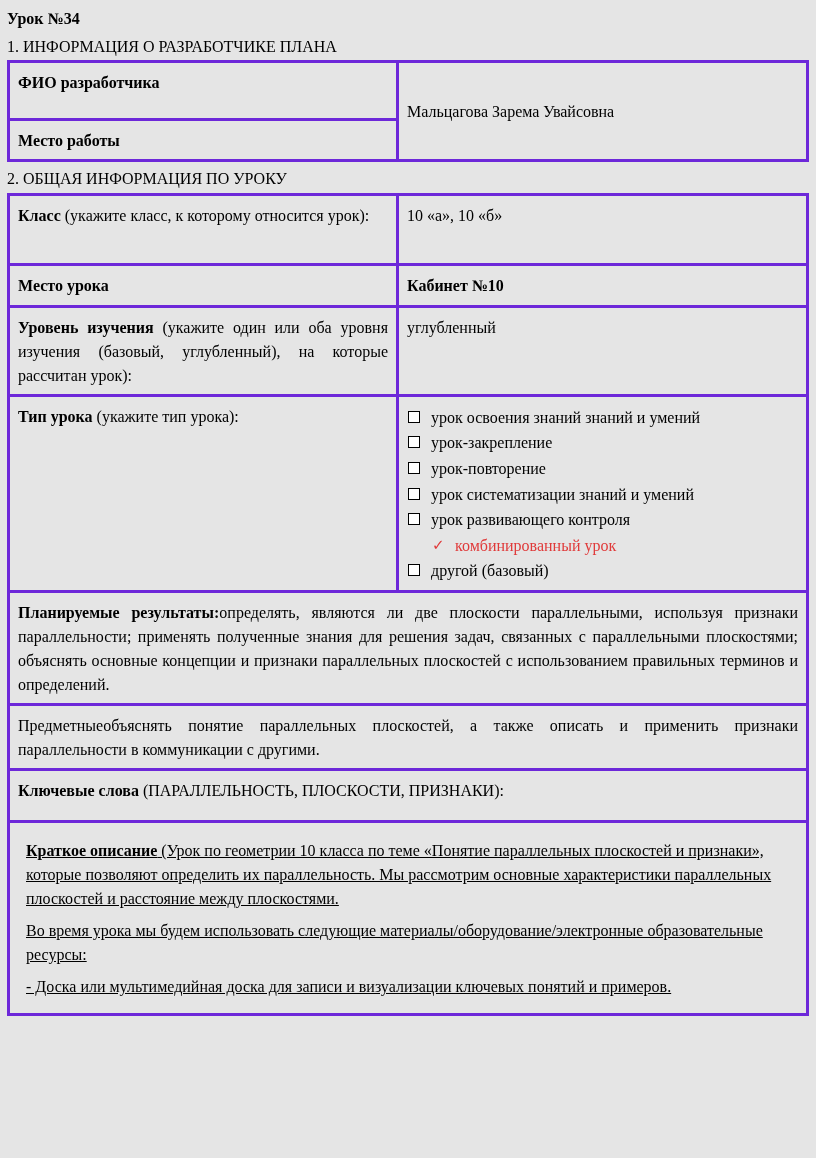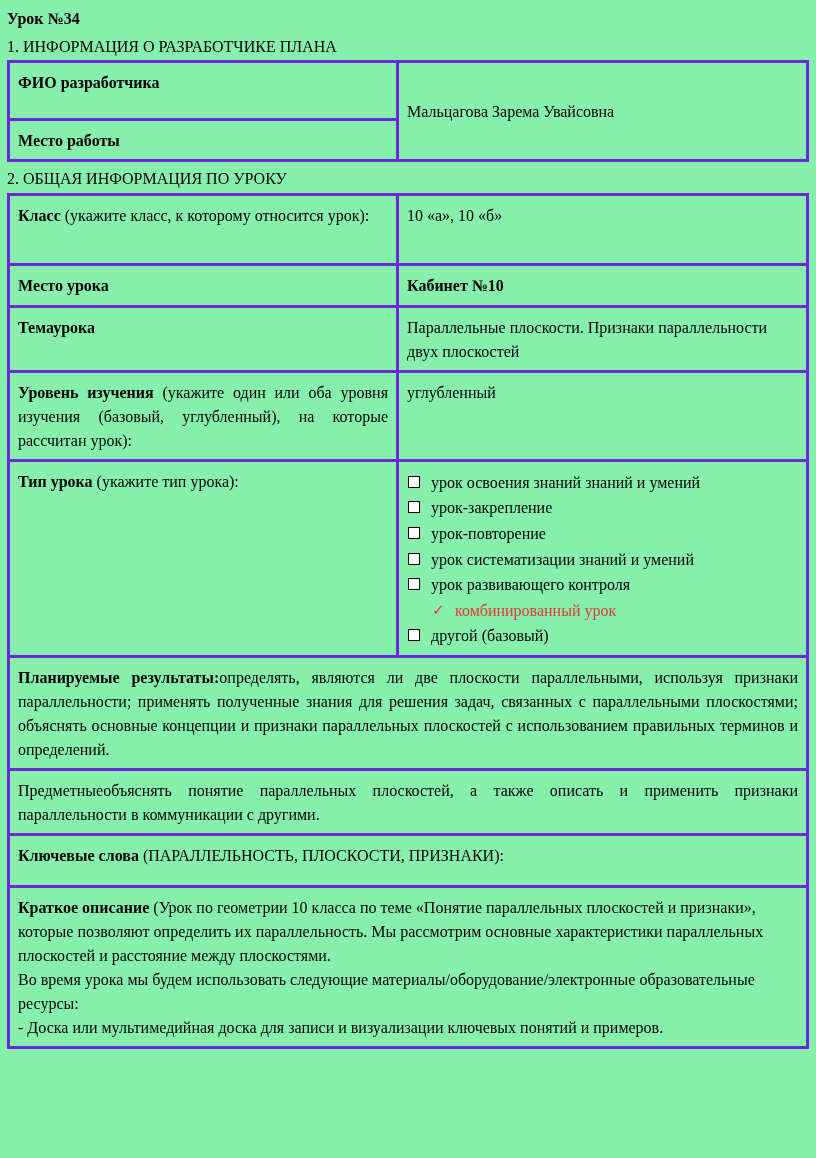--- a/index.html
+++ b/index.html
@@ -1,21 +1,21 @@
 <!DOCTYPE html>
 <html style="--accent-red: #e03a3a; --border: #000000;"><head>
 <meta charset="utf-8">
 <style>
   * { box-sizing: border-box; margin: 0; padding: 0; }
   html, body { background: #888; }
   .page {
     width: 816px;
     height: 1158px;
     margin: 0 auto;
-    background: #86efac;
+    background: #e5e5e5;
     overflow: hidden;
     font-family: "Liberation Serif", "DejaVu Serif", serif;
     font-size: 16px;
     color: #000;
     padding: 8px 7px 0 7px;
   }
   .doc-title {
     font-weight: bold;
     line-height: 1.35;
   }
@@ -65,21 +65,21 @@
   }
   .check-mark {
     position: absolute;
     left: 25px;
     top: 0;
     color: var(--accent-red, #e03a3a);
     font-family: "DejaVu Sans", sans-serif;
     font-size: 15px;
   }
   .para { line-height: 1.5; }
-  .para p { margin: 0; }
+  .para p { margin: 8px; text-decoration: underline; }
 </style>
 </head>
 <body>
 
 <div class="page">
 
   <div class="doc-title">Урок №34</div>
   <div class="section-heading">1. ИНФОРМАЦИЯ О РАЗРАБОТЧИКЕ ПЛАНА</div>
 
   <table class="doc-table">
@@ -124,28 +124,20 @@
 
     <tr>
       <td class="h42">
         <span class="bold">Место урока</span>
       </td>
       <td>
         <span class="bold">Кабинет №10</span>
       </td>
     </tr>
 
-    <tr>
-      <td class="h50">
-        <span class="bold">Темаурока</span>
-      </td>
-      <td>
-        <span>Параллельные плоскости. Признаки параллельности двух плоскостей</span>
-      </td>
-    </tr>
 
     <tr>
       <td class="justify h86">
         <span class="bold">Уровень изучения</span><span> (укажите один или оба уровня изучения (базовый, углубленный), на которые рассчитан урок):</span>
       </td>
       <td>
         <span>углубленный</span>
       </td>
     </tr>
 

